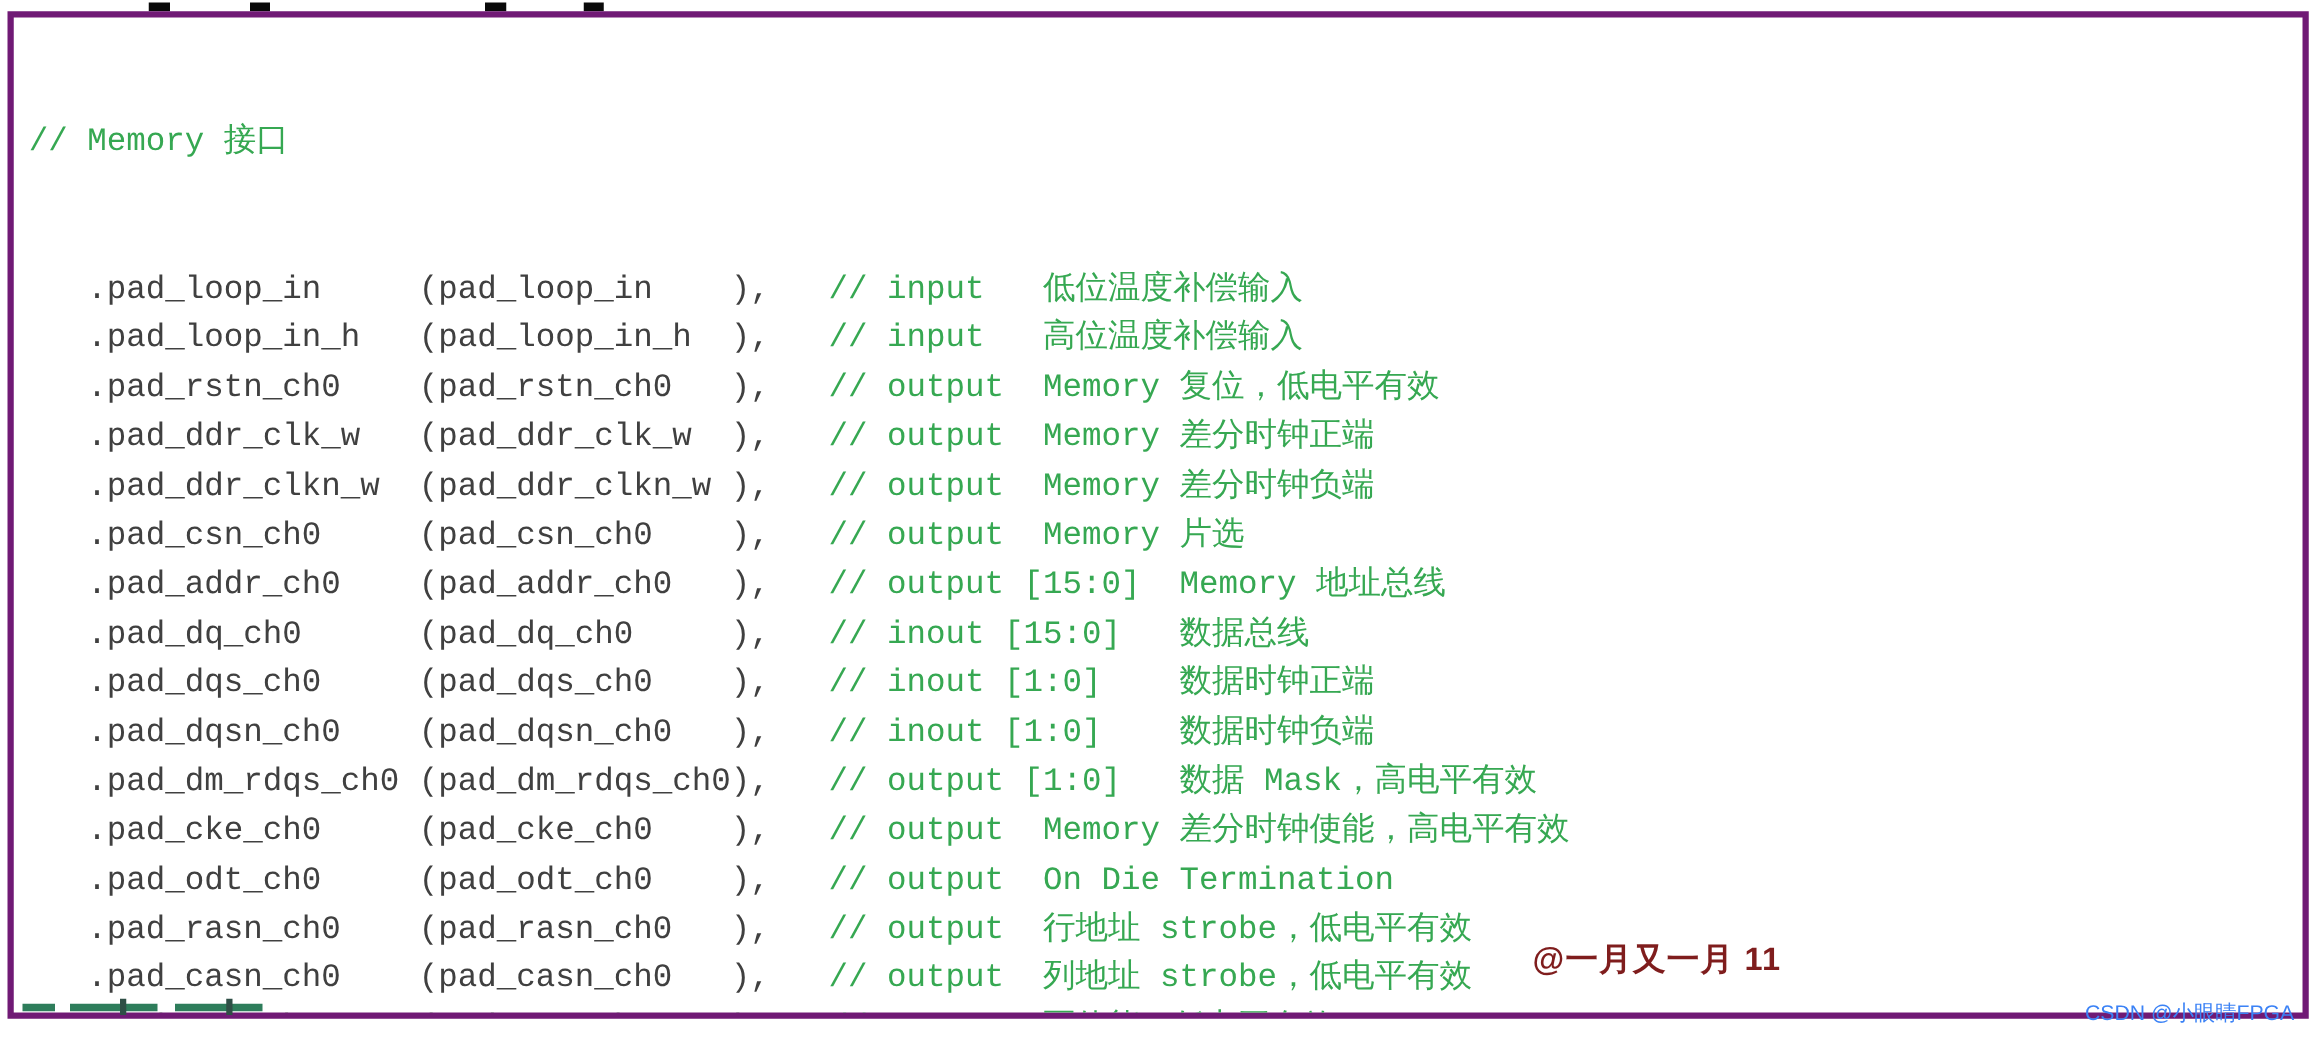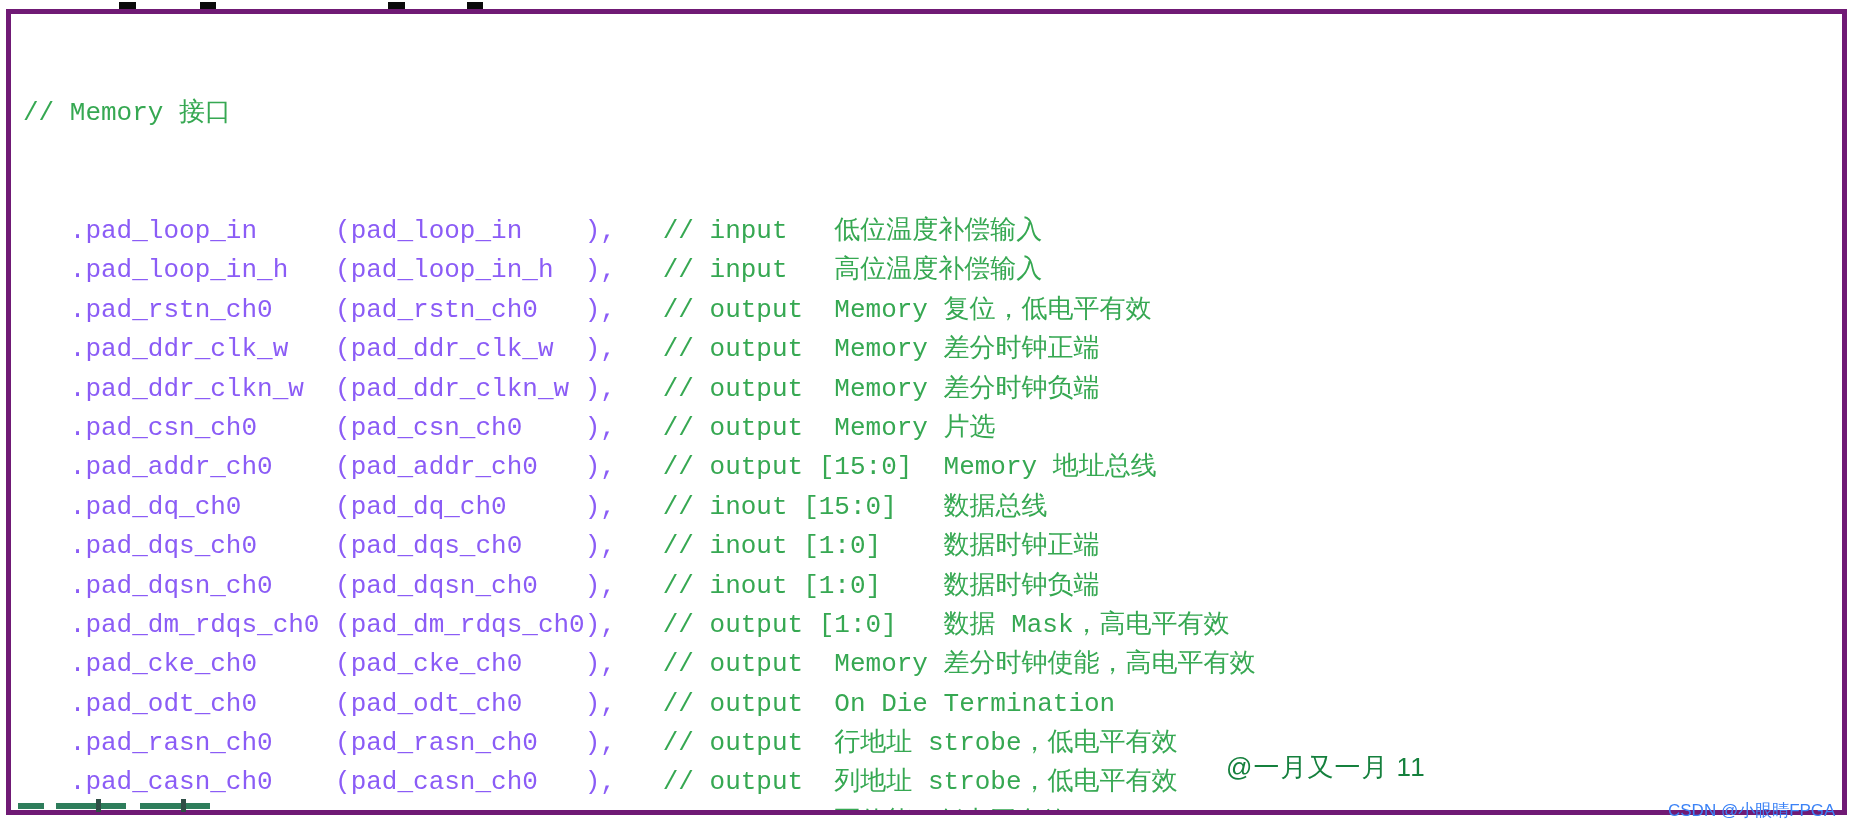--- a/index.html
+++ b/index.html
@@ -5,31 +5,31 @@
   * { margin:0; padding:0; box-sizing:border-box; }
   html,body { width:1856px; height:832px; background:#ffffff; overflow:hidden; position:relative;
               font-family:"Liberation Mono","DejaVu Sans Mono",monospace; }
 
   .frame { position:absolute; left:6px; top:9px; width:1841px; height:806px;
            border:5px solid #701a75; background:#ffffff; overflow:hidden; }
 
   .code { position:absolute; left:12px; top:1px; font-size:26px; line-height:39.4px;
           white-space:pre; }
   .line { height:39.4px; }
-  .idn  { color:#8b5cf6; }
+  .idn  { color:#404040; }
   .cmt  { color:#36a852; }
 
   
   .frag-top { position:absolute; top:2px; height:8px; background:#0a0a0a; }
   
   .frag-bot { position:absolute; background:#2e7d5b; }
   .frag-bot.dark { background:#2f4f46; }
 
-  .wm-author { position:absolute; left:1226px; top:750px; font-size:26px; font-weight:normal;
-               color:#15803d; font-family:"Liberation Sans","DejaVu Sans",sans-serif;
+  .wm-author { position:absolute; left:1226px; top:750px; font-size:26px; font-weight:bold;
+               color:#7f1d1d; font-family:"Liberation Sans","DejaVu Sans",sans-serif;
                letter-spacing:1px; white-space:pre; }
   .wm-csdn { position:absolute; left:1668px; top:799px; font-size:17px; color:#3b82f6;
              font-family:"Liberation Sans","DejaVu Sans",sans-serif; white-space:pre; }
 </style>
 </head>
 <body>
 
 <div class="frag-top" style="left:119px;width:17px"></div>
 <div class="frag-top" style="left:200px;width:16px"></div>
 <div class="frag-top" style="left:388px;width:17px"></div>

